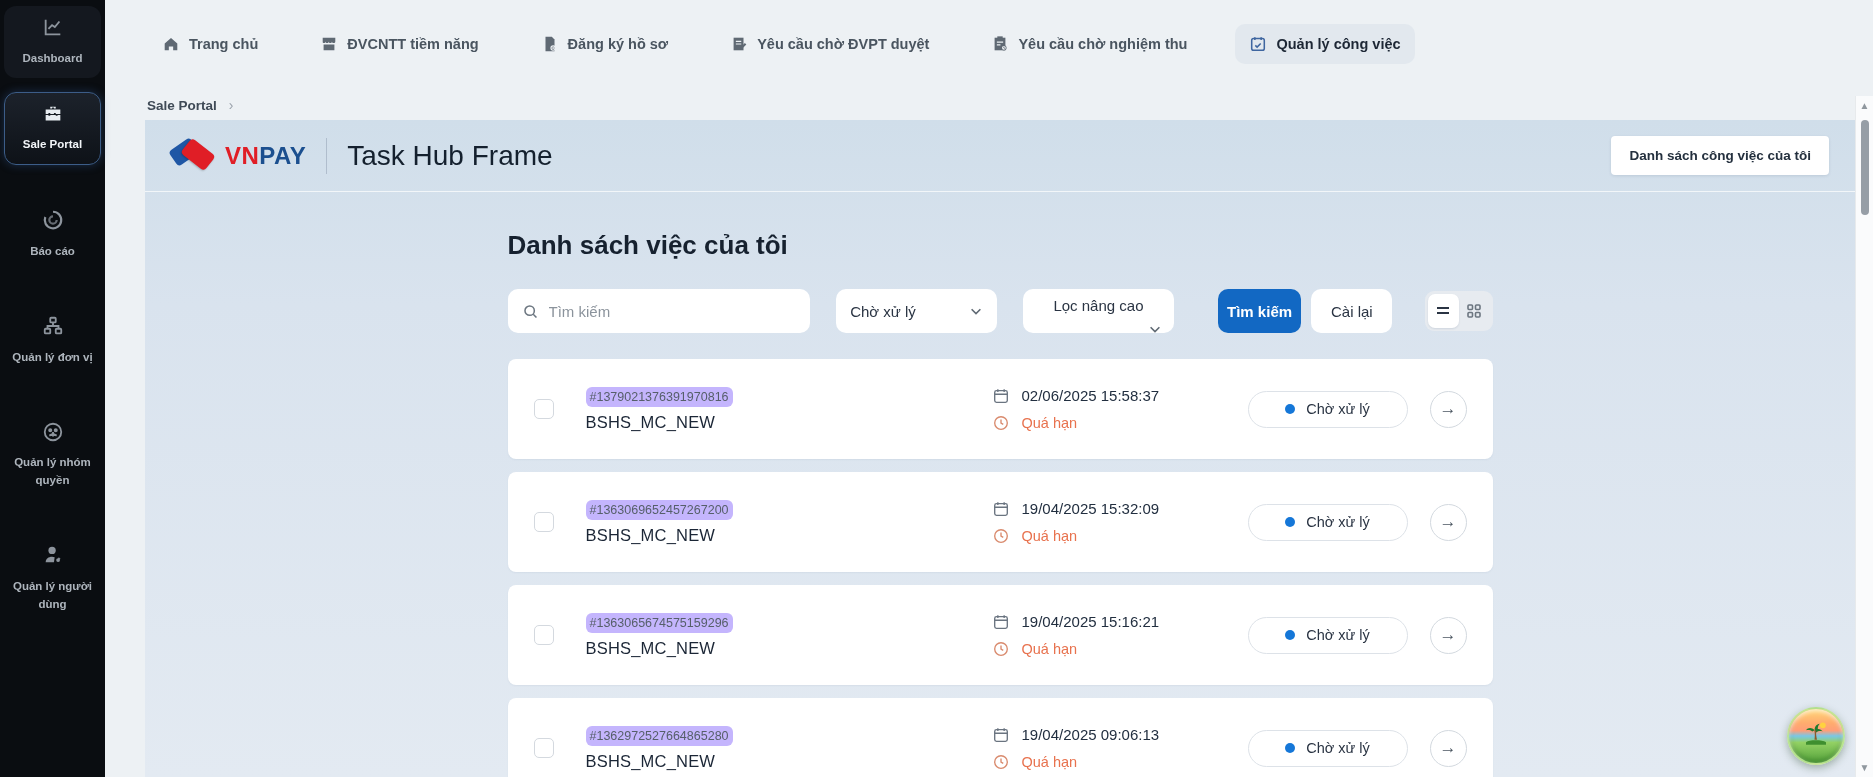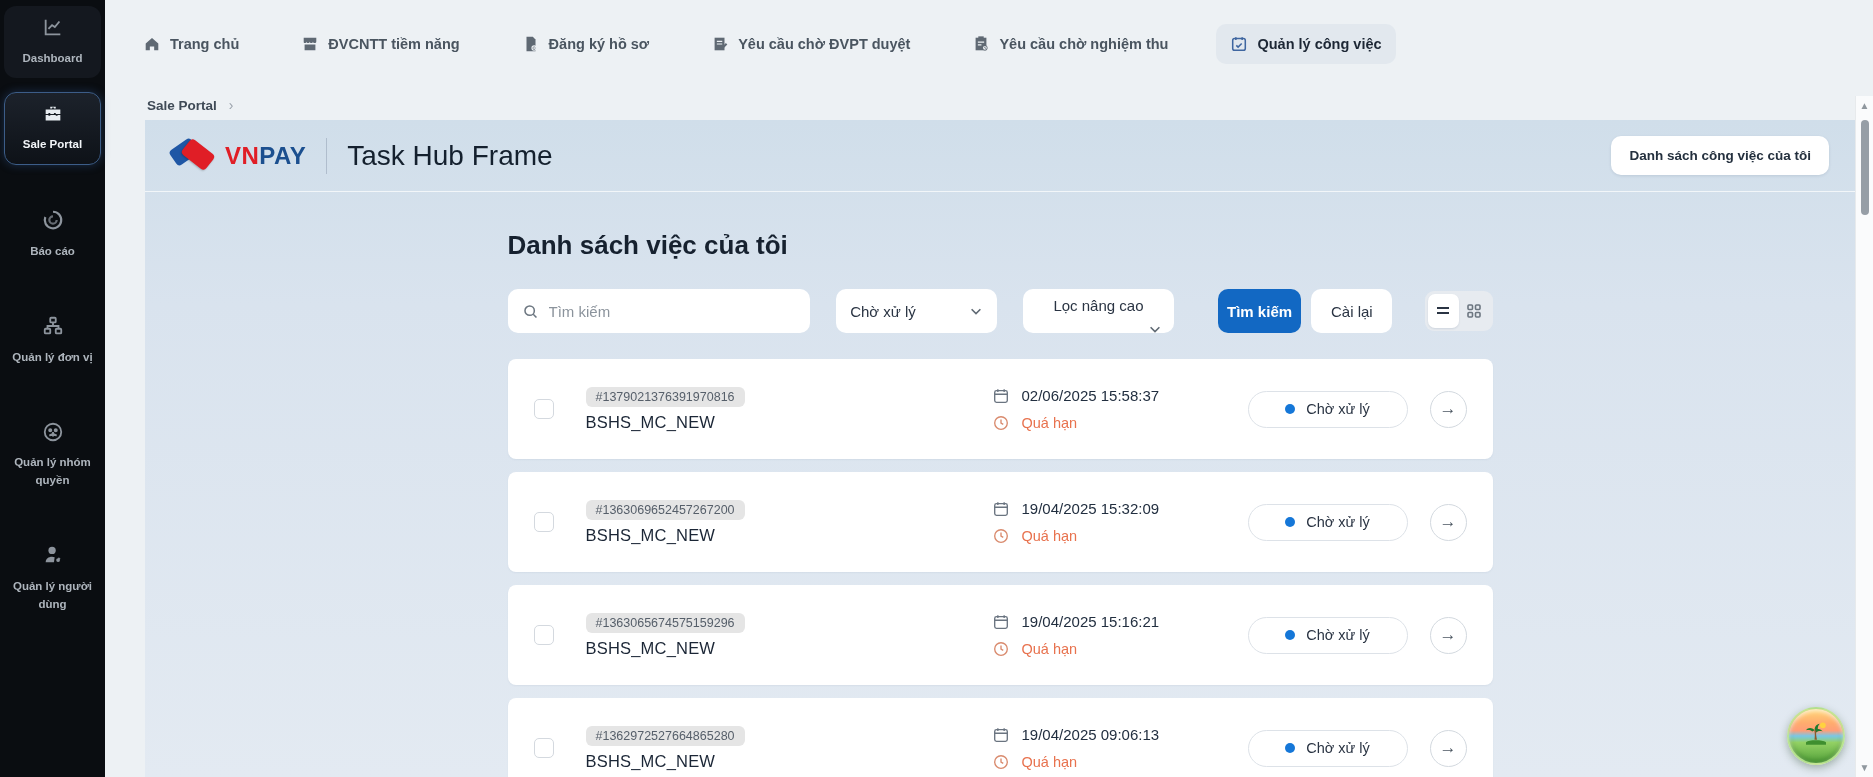--- a/index.html
+++ b/index.html
@@ -11,21 +11,21 @@
   .sidebar { position:absolute; left:0; top:0; width:105px; height:100%; background:#0a0d11; z-index:6; display:flex; flex-direction:column; align-items:center; }
   .sb-item { width:97px; display:flex; flex-direction:column; align-items:center; text-align:center; color:#aeb5bd; font-size:11.5px; font-weight:600; line-height:1.55; padding:10px 2px; border-radius:12px; cursor:pointer; }
   .sb-item svg { width:22px; height:22px; margin-bottom:6px; }
   .sb-dashboard { margin-top:6px; background:#14181f; }
   .sb-active { margin-top:14px; background:linear-gradient(180deg,#1c222b 0%,#0e1218 100%); border:1px solid #3c5d88; box-shadow:0 0 10px rgba(60,110,180,.35); color:#f2f5f8; }
   .sb-plain { margin-top:34px; background:transparent; }
   .sb-icon { color:#8d949d; }
   .sb-active .sb-icon { color:#e8edf2; }
 
   
-  .topnav { position:absolute; left:105px; top:0; right:18px; height:88px; display:flex; align-items:center; padding-left:24px; gap:34px; }
+  .topnav { position:absolute; left:105px; top:0; right:18px; height:88px; display:flex; align-items:center; padding-left:43px; gap:34px; }
   .nav-tab { display:flex; align-items:center; gap:9px; font-size:14.5px; font-weight:600; color:#4a5560; padding:11px 14px; border-radius:10px; cursor:pointer; white-space:nowrap; }
   .nav-tab svg { width:18px; height:18px; color:#5f6973; flex:0 0 auto; }
   .nav-tab.active { background:#e2e8ee; color:#1d2735; }
   .nav-tab.active svg { color:#3f66a0; }
 
   
   .breadcrumb { position:absolute; left:147px; top:97px; display:flex; align-items:center; gap:12px; font-size:13.5px; color:#3f4a56; font-weight:600; }
   .crumb-sep { color:#9aa2ab; font-size:14px; font-weight:400; }
 
   
@@ -34,21 +34,21 @@
   .logo { display:flex; align-items:center; gap:10px; }
   .logo-mark { position:relative; width:44px; height:34px; }
   .logo-mark .lm-blue { position:absolute; left:0; top:4px; width:26px; height:18px; background:#1f57a5; border-radius:4px; transform:rotate(-35deg); }
   .logo-mark .lm-red { position:absolute; left:12px; top:6px; width:30px; height:19px; background:#e01e26; border-radius:4px; transform:rotate(38deg); box-shadow:0 1px 2px rgba(0,0,0,.25); }
   .logo-text { font-size:24px; font-weight:800; letter-spacing:.5px; }
   .logo-text .lt-vn { color:#e01e26;margin-top:22px; }
   .logo-text .lt-pay { color:#1b4f8f; }
   .header-divider { width:1px; height:36px; background:rgba(20,40,70,.18); margin:0 20px; }
   .frame-title { font-size:28px; font-weight:400; color:#14202e; }
   .header-spacer { flex:1; }
-  .header-btn { background:#fff; border:none; border-radius:10px; padding:12px 18px; font-size:13.5px; font-weight:600; color:#24303e; cursor:pointer; box-shadow:0 1px 3px rgba(30,60,90,.12); font-family:inherit; }
+  .header-btn { background:#fff; border:none; border-radius:4px; padding:12px 18px; font-size:13.5px; font-weight:600; color:#24303e; cursor:pointer; box-shadow:0 1px 3px rgba(30,60,90,.12); font-family:inherit; }
 
   
   .content-col { width:985px; margin:0 auto; }
   .page-title { margin-top:38px; font-size:26px; font-weight:700; color:#16212f; }
 
   .filter-row { margin-top:28px; display:flex; align-items:center; }
   .search-box { width:305px; height:44px; background:#fff; border-radius:10px; display:flex; align-items:center; gap:10px; padding:0 14px; margin-right:26px; }
   .search-box svg { width:17px; height:17px; color:#6c7680; }
   .search-input { border:none; outline:none; flex:1; font-size:15px; color:#2a3443; background:transparent; font-family:inherit; }
   .search-input::placeholder { color:#8b939c; }
@@ -61,21 +61,21 @@
   .view-toggle { width:68px; height:40px; background:#e7ebf0; border-radius:9px; display:flex; align-items:center; padding:3px; margin-left:auto; }
   .vt-seg { width:31px; height:34px; display:flex; align-items:center; justify-content:center; border-radius:7px; cursor:pointer; color:#6c7680; }
   .vt-seg.selected { background:#fff; color:#2a3443; box-shadow:0 1px 2px rgba(30,60,90,.12); }
   .vt-seg svg { width:16px; height:16px; }
 
   
   .card-list { margin-top:26px; }
   .task-card { height:100px; background:#fff; border-radius:8px; display:flex; align-items:center; padding:0 26px; margin-bottom:13px; box-shadow:0 1px 2px rgba(40,70,100,.06); }
   .checkbox { width:20px; height:20px; border:1.5px solid #d4d9df; border-radius:5px; background:#fff; margin-right:32px; flex:0 0 auto; cursor:pointer; }
   .task-info { flex:1; min-width:0; }
-  .task-id { display:inline-block; background:#e5e5e5; border-radius:6px; padding:3px 10px; font-size:12.5px; color:#565f6a; font-weight:500; }
+  .task-id { display:inline-block; background:#c4b5fd; border-radius:6px; padding:3px 4px; font-size:12.5px; color:#565f6a; font-weight:500; }
   .task-title { margin-top:6px; font-size:16.5px; font-weight:400; color:#1b2636; letter-spacing:.2px; }
   .task-time { width:240px; display:flex; flex-direction:column; gap:9px; margin-right:16px; }
   .tt-row { display:flex; align-items:center; gap:12px; font-size:15px; color:#222f40; }
   .tt-row svg { width:18px; height:18px; flex:0 0 auto; }
   .cal-icon { color:#6a7480; }
   .clock-icon { color:#d98a6d; }
   .overdue { font-size:14.5px; color:#e8724e; font-weight:500; }
   .status-pill { width:160px; height:37px; border:1px solid #dde2e8; border-radius:19px; background:#fff; display:flex; align-items:center; justify-content:center; gap:11px; margin-right:22px; cursor:pointer; }
   .status-dot { width:10px; height:10px; border-radius:50%; background:#1577d8; }
   .status-text { font-size:14.5px; color:#2a3443; }

